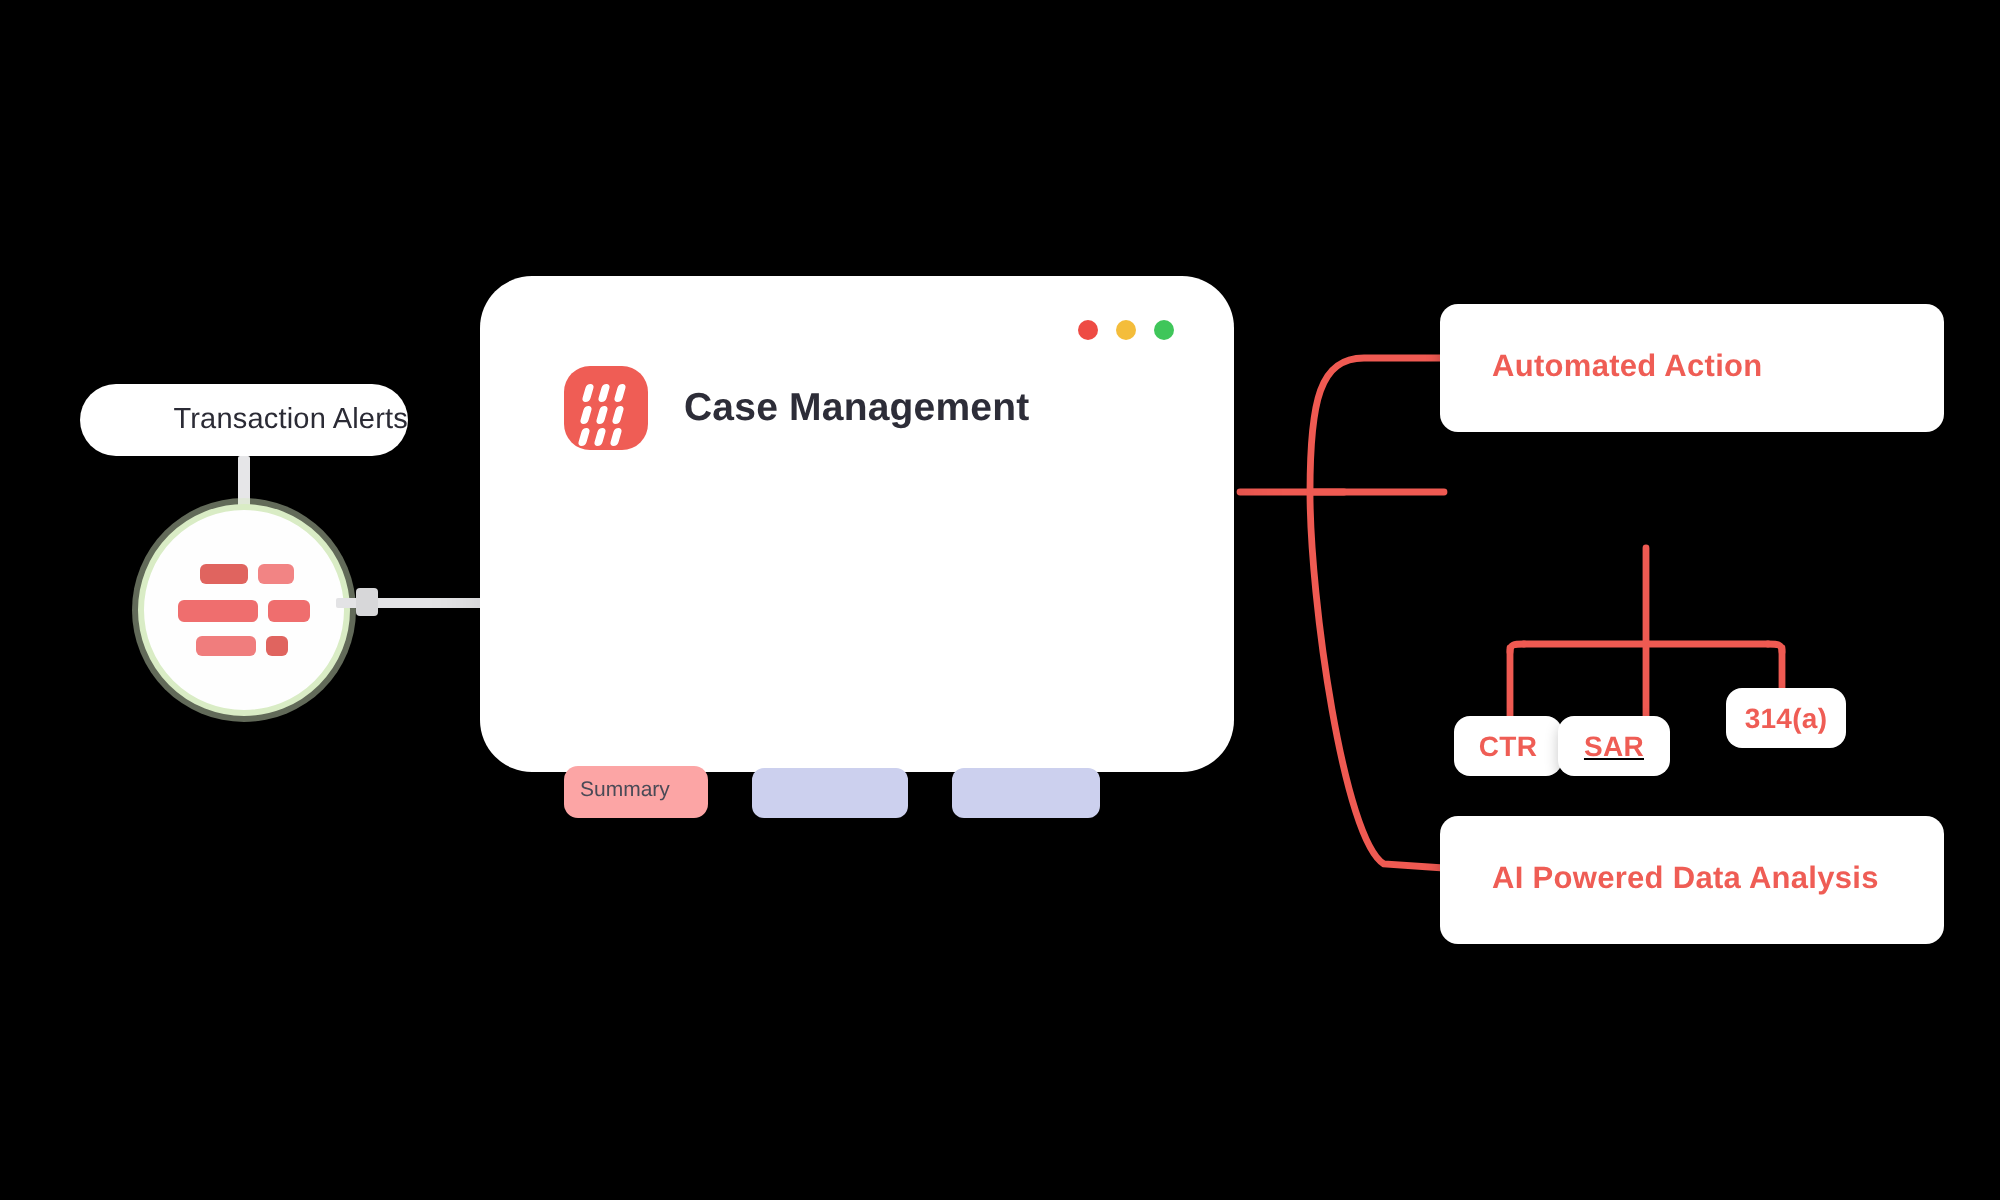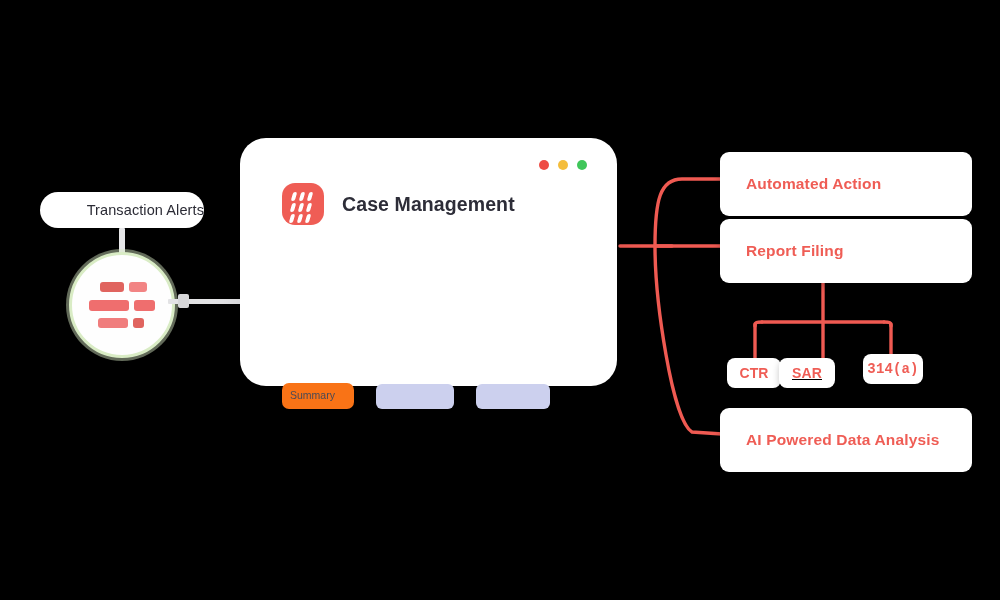--- a/index.html
+++ b/index.html
@@ -167,21 +167,21 @@
     display: flex;
     align-items: center;
     gap: 22px;
   }
   #row-summary { top: 245px; }
   #row-flagged { top: 289px; }
 
   .row-label {
     width: 72px;
     min-height: 26px;
-    background: #f97316;
+    background: #fca5a5;
     border-radius: 7px;
     padding: 5px 8px;
     box-sizing: border-box;
     display: flex;
     align-items: center;
     font-size: 10.5px;
     color: #4a4a56;
     line-height: 1.25;
   }
   .row-bar { height: 25px; border-radius: 6px; }
@@ -222,21 +222,21 @@
   #node-ai        { left: 720px; top: 408px; }
 
   .node-small {
     height: 30px;
     justify-content: center;
     border-radius: 8px;
   }
   .node-small .txt { font-size: 14px; }
   #node-ctr  { left: 727px; top: 358px; width: 54px; }
   #node-sar  { left: 779px; top: 358px; width: 56px; text-decoration: underline; }
-  #node-314  { left: 863px; top: 354px; width: 60px; font-family: Liberation Mono, monospace; }
+  #node-314  { left: 863px; top: 344px; width: 60px; }
 </style>
 </head>
 <body>
 
 <div id="stage">
 
   <svg id="flow-svg" viewBox="0 0 1000 600">
     <g fill="none" stroke="#ef5a52" stroke-width="3.4" stroke-linecap="round">
 
       <path d="M620,246 L672,246"></path>
@@ -306,23 +306,20 @@
       <div class="row-bar bar-w1 bar-blue"></div>
       <div class="row-bar bar-w2 bar-blue"></div>
     </div>
 
   </div>
 
   <div class="node-box node-wide" id="node-automated">
     <span class="txt">Automated Action</span>
   </div>
 
-  <div class="node-box node-wide" id="node-report">
-    <span class="txt">Report Filing</span>
-  </div>
 
   <div class="node-box node-wide" id="node-ai">
     <span class="txt">AI Powered Data Analysis</span>
   </div>
 
   <div class="node-box node-small" id="node-ctr">
     <span class="txt">CTR</span>
   </div>
 
   <div class="node-box node-small" id="node-sar">

